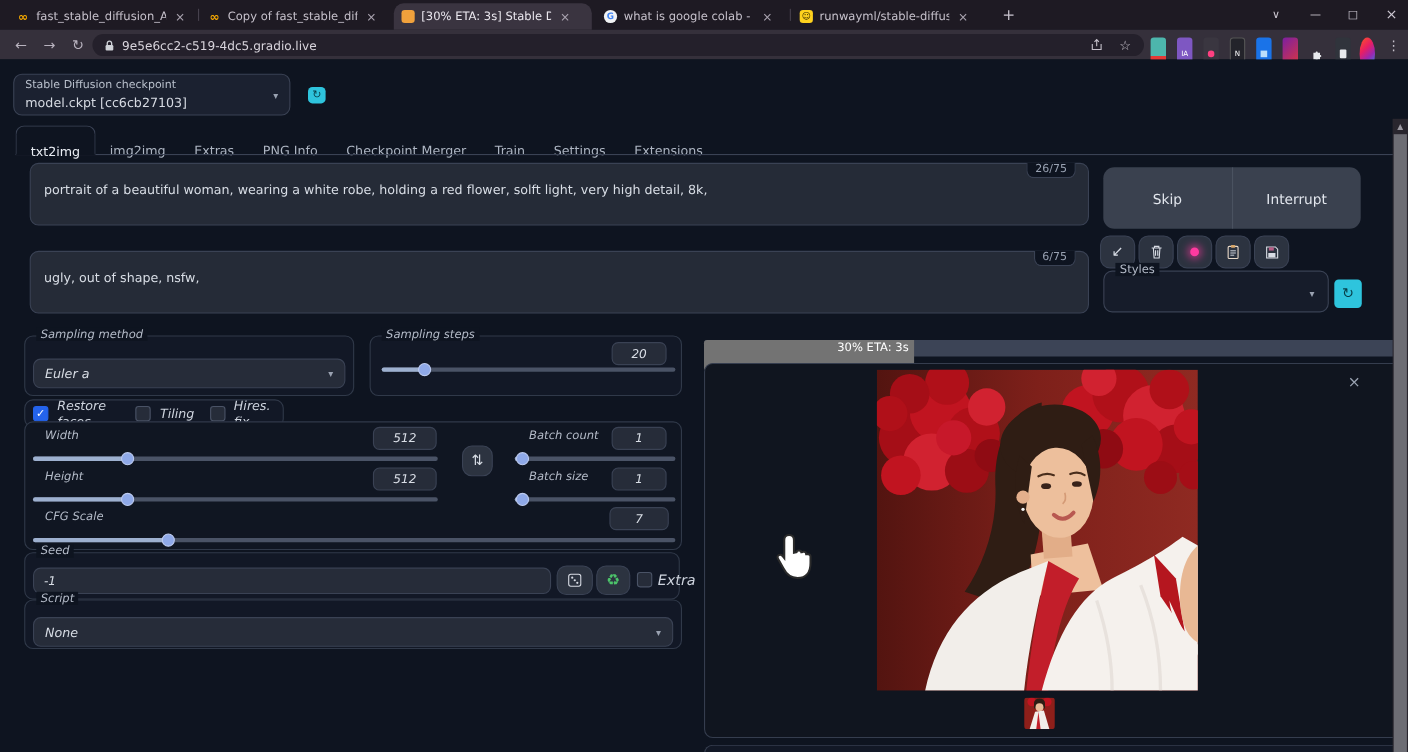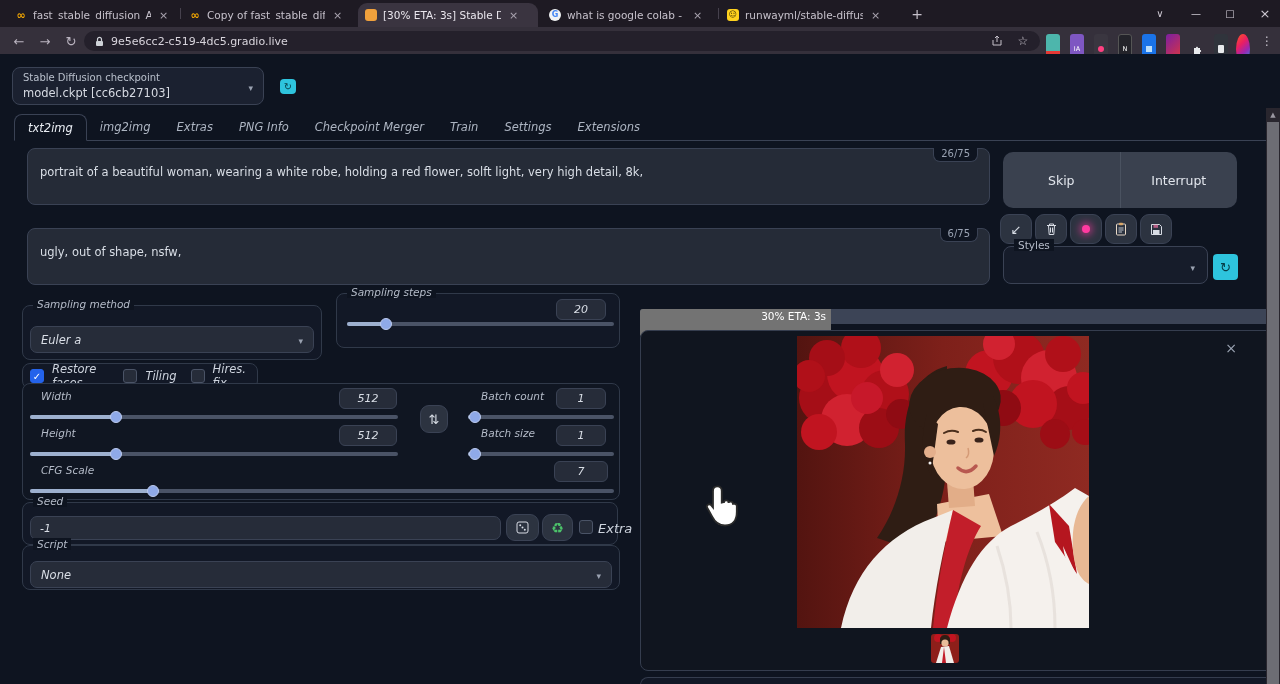--- a/index.html
+++ b/index.html
@@ -46,21 +46,21 @@
 
   .ckpt-box{position:absolute;left:12px;top:13px;width:252px;height:38px;
     border:1px solid #3a4254;border-radius:8px;background:#1b2130;}
   .ckpt-label{position:absolute;left:10px;top:4px;font-size:10px;color:#b9c0cc;}
   .ckpt-val{position:absolute;left:10px;top:18px;font-size:11.5px;color:#d6dae2;}
   .dd-arrow{position:absolute;color:#9aa2b1;font-size:9px;}
   .cyanbtn{position:absolute;background:#2ec4dd;border-radius:4px;color:#073d47;
     display:flex;align-items:center;justify-content:center;}
 
   .apptabs{position:absolute;left:14px;top:60px;height:27px;display:flex;}
-  .apptab{padding:6px 13px 7px;font-size:11.5px;color:#adb5c2;white-space:nowrap;font-style:italic;}
+  .apptab{padding:16px 13px 7px;font-size:11.5px;color:#adb5c2;white-space:nowrap;}
   .apptab.active{border:1px solid #3a4254;border-bottom:1px solid #0e1420;background:#0e1420;
     border-radius:8px 8px 0 0;color:#eaeef4;position:relative;z-index:2;}
   .tabline{position:absolute;left:14px;width:1263px;top:86px;height:1px;background:#3a4254;}
 
   .ta{position:absolute;left:27px;width:963px;height:57px;background:#252b37;
     border:1px solid #3a4254;border-radius:8px;color:#d9dee6;font-size:11.5px;
     padding:15px 12px;line-height:1.4;}
   .counter{position:absolute;background:#0e1420;border:1px solid #3a4254;border-top:none;
     border-radius:0 0 7px 7px;color:#99a2b2;font-size:10px;padding:0 7px 2px;z-index:3;}
 
@@ -263,21 +263,21 @@
     <div class="cyanbtn" style="left:1213px;top:200px;width:25px;height:26px;font-size:13px;">↻</div>
 
     <div class="group" style="left:22px;top:251px;width:300px;height:55px;">
       <span class="legend">Sampling method</span>
       <div class="select" style="left:7px;right:7px;top:20px;">
         <span>Euler a</span>
         <span class="dd-arrow" style="right:10px;top:9px;">▾</span>
       </div>
     </div>
 
-    <div class="group" style="left:336px;top:239px;width:284px;height:55px;">
+    <div class="group" style="left:336px;top:251px;width:284px;height:55px;">
       <span class="legend">Sampling steps</span>
       <div class="num" style="left:219px;top:5px;width:50px;">20</div>
       <div class="slider" style="left:10px;top:28px;width:267px;">
         <div class="sfill" style="width:39px;"></div>
         <div class="thumb" style="left:33px;"></div>
       </div>
     </div>
 
     <div class="group" style="left:22px;top:309px;width:236px;height:26px;display:flex;align-items:center;padding:0 7px;">
       <span class="cb checked">✓</span>

